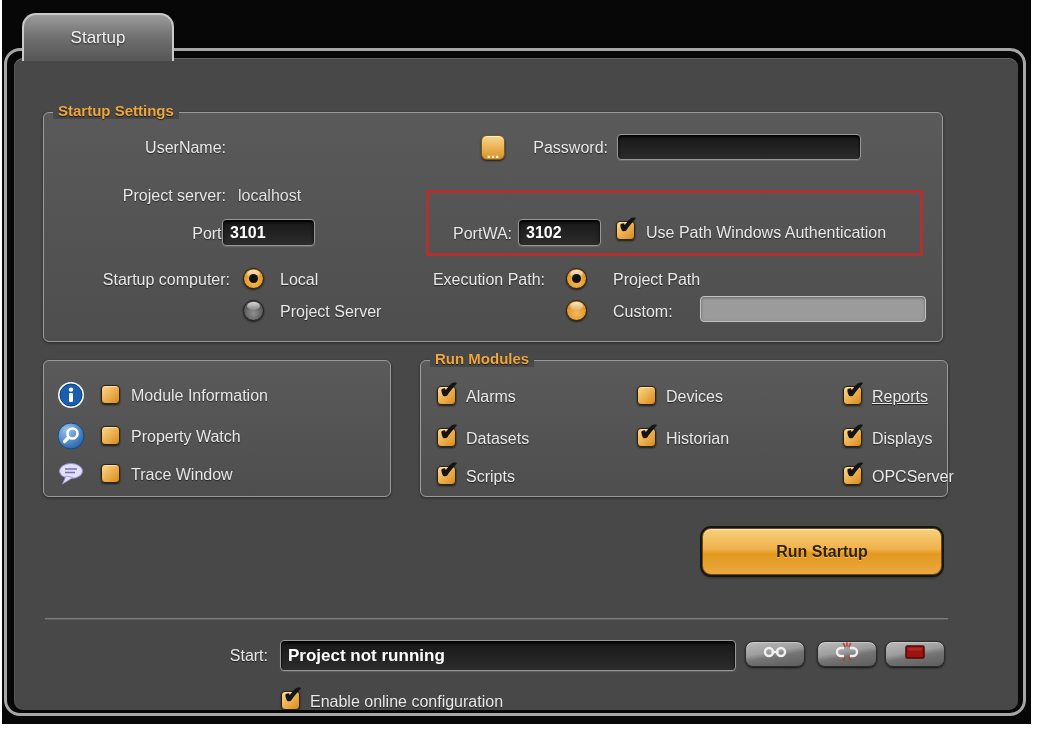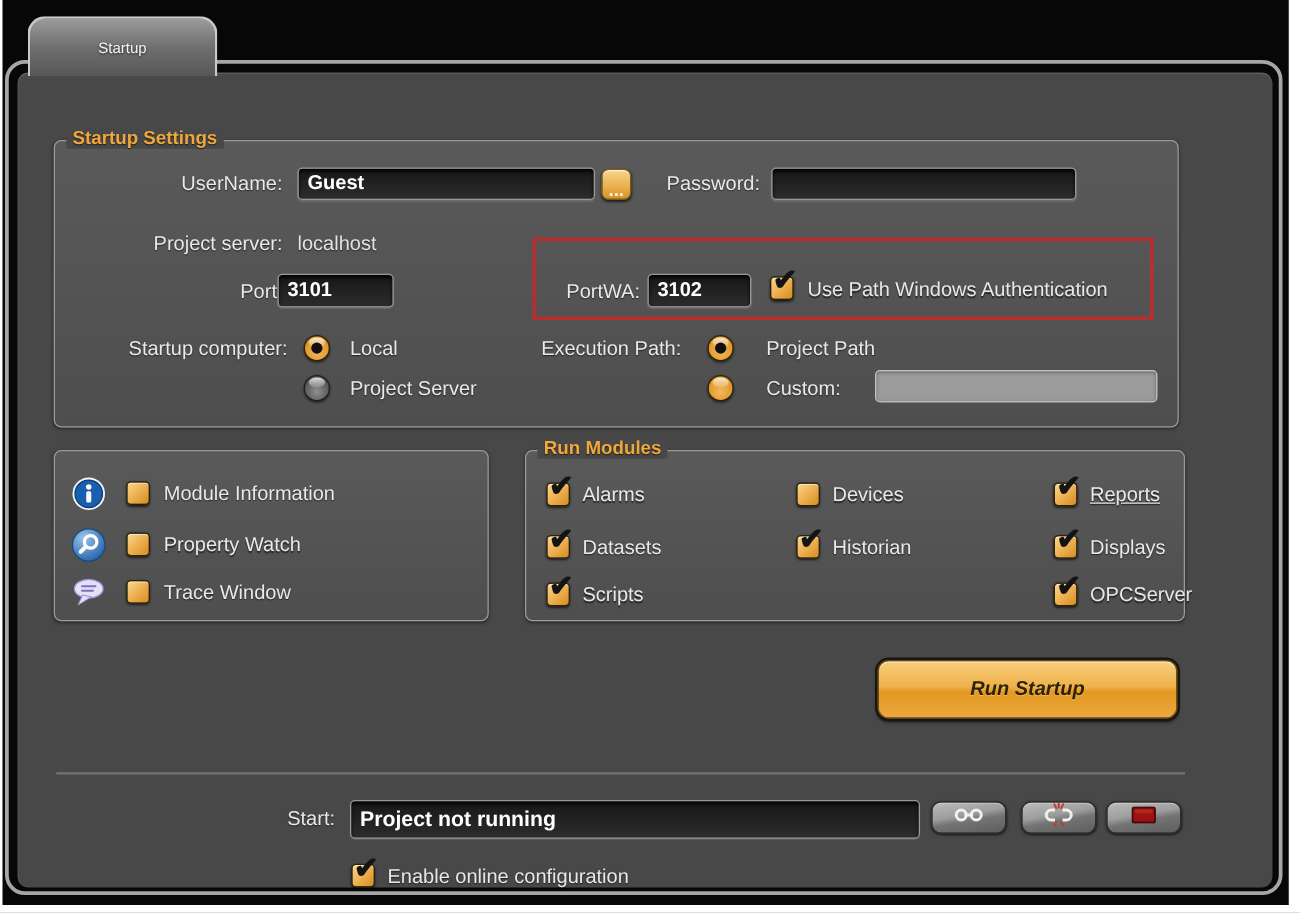--- a/index.html
+++ b/index.html
@@ -16,21 +16,21 @@
     position:absolute; left:14px; top:58px; width:1004px; height:652px;
     background:#484848; border-radius:9px;
     box-shadow: inset 0 1px 0 #8f8f8f66, inset 1px 0 0 #6d6d6d55;
   }
   .tab {
     position:absolute; left:22px; top:13px; width:152px; height:48px;
     box-sizing:border-box; border:2px solid #c9c9c9; border-bottom:none;
     border-radius:14px 14px 0 0;
     background:linear-gradient(180deg,#9b9b9b 0%,#6f6f6f 50%,#565656 100%);
     display:flex; align-items:center; justify-content:center;
-    color:#f4f4f4; font-size:12px; text-shadow:0 1px 2px #000a; cursor:default;
+    color:#f4f4f4; font-size:17px; text-shadow:0 1px 2px #000a; cursor:default;
   }
   .groupbox {
     position:absolute; box-sizing:border-box;
     border:1px solid #9b9b9b; border-radius:6px;
     background:linear-gradient(180deg,#5a5a5a 0%,#4e4e4e 100%);
     box-shadow:0 1px 3px #0007;
   }
   .grouptitle {
     position:absolute; top:-10px; left:10px; padding:0 5px;
     background:#484848; color:#f0a73c; font-weight:bold; font-size:15px;
@@ -89,21 +89,21 @@
     background:linear-gradient(170deg,#b5b5b5 0%,#9c9c9c 40%,#787878 55%,#636363 100%);
     box-shadow: inset 0 1px 0 #ffffff66, 0 1px 3px #000b;
     display:flex; align-items:center; justify-content:center;
     color:#161616; font-size:16px; text-shadow:0 1px 0 #ffffff44;
   }
   .btn-orange {
     border:1px solid #6e4c12; border-radius:9px;
     background:linear-gradient(180deg,#f8d07c 0%,#efb14b 45%,#e2991f 55%,#eca841 100%);
     box-shadow: inset 0 1px 0 #ffffffaa, 0 0 0 2px #191510, 0 2px 3px #000b;
     display:flex; align-items:center; justify-content:center;
-    color:#332104; font-size:16px; font-weight:bold; text-shadow:0 1px 0 #ffffff55;font-style:italic;
+    color:#332104; font-size:16px; font-weight:bold; text-shadow:0 1px 0 #ffffff55;
   }
   .btn-small {
     width:60px; height:26px; border:1px solid #2c2c2c; border-radius:8px;
     background:linear-gradient(170deg,#bcbcbc 0%,#9d9d9d 42%,#747474 58%,#5d5d5d 100%);
     box-shadow: inset 0 1px 0 #ffffff55, 0 1px 2px #000b;
     display:flex; align-items:center; justify-content:center;
   }
   .dots-btn {
     position:absolute; width:24px; height:25px; box-sizing:border-box;
     border:1px solid #7c5a14; border-radius:6px;
@@ -129,21 +129,20 @@
   <div class="panel"></div>
 
   <div class="tab">
     <span>Startup</span>
   </div>
 
   <div class="groupbox" style="left:43px;top:112px;width:900px;height:230px;"></div>
   <div class="grouptitle" style="left:53px;top:102px;">Startup Settings</div>
 
   <div class="lbl r" style="left:66px;top:139px;width:160px;">UserName:</div>
-  <input class="tinput" style="left: 238px; top: 134px; width: 238px; height: 26px;" value="Guest">
   <div class="dots-btn" style="left:481px;top:135px;">...</div>
 
   <div class="lbl r" style="left:478px;top:139px;width:130px;">Password:</div>
   <input class="tinput" style="left: 617px; top: 134px; width: 244px; height: 26px;" value="">
 
   <div class="lbl r" style="left:66px;top:187px;width:160px;">Project server:</div>
   <div class="lbl val" style="left:238px;top:187px;">localhost</div>
 
   <div class="lbl r" style="left:66px;top:225px;width:160px;">Port:</div>
   <input class="tinput" style="left: 222px; top: 219px; width: 93px; height: 27px;" value="3101">

